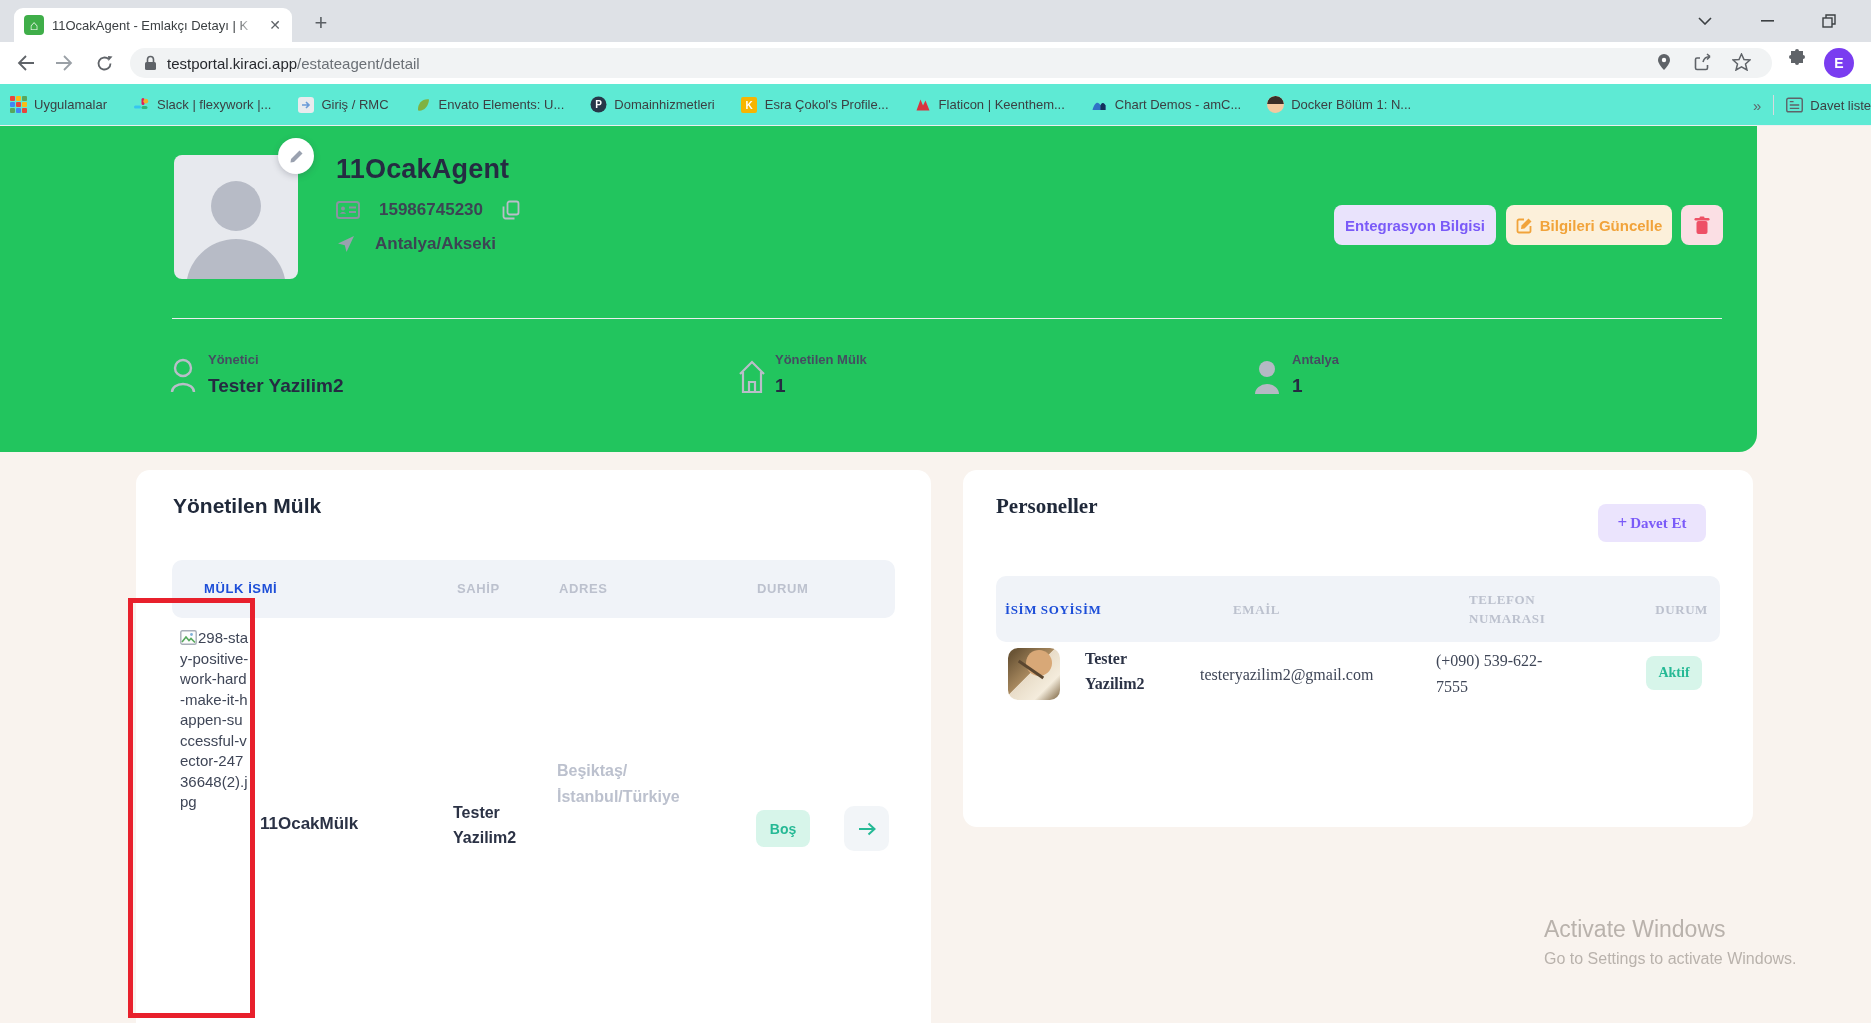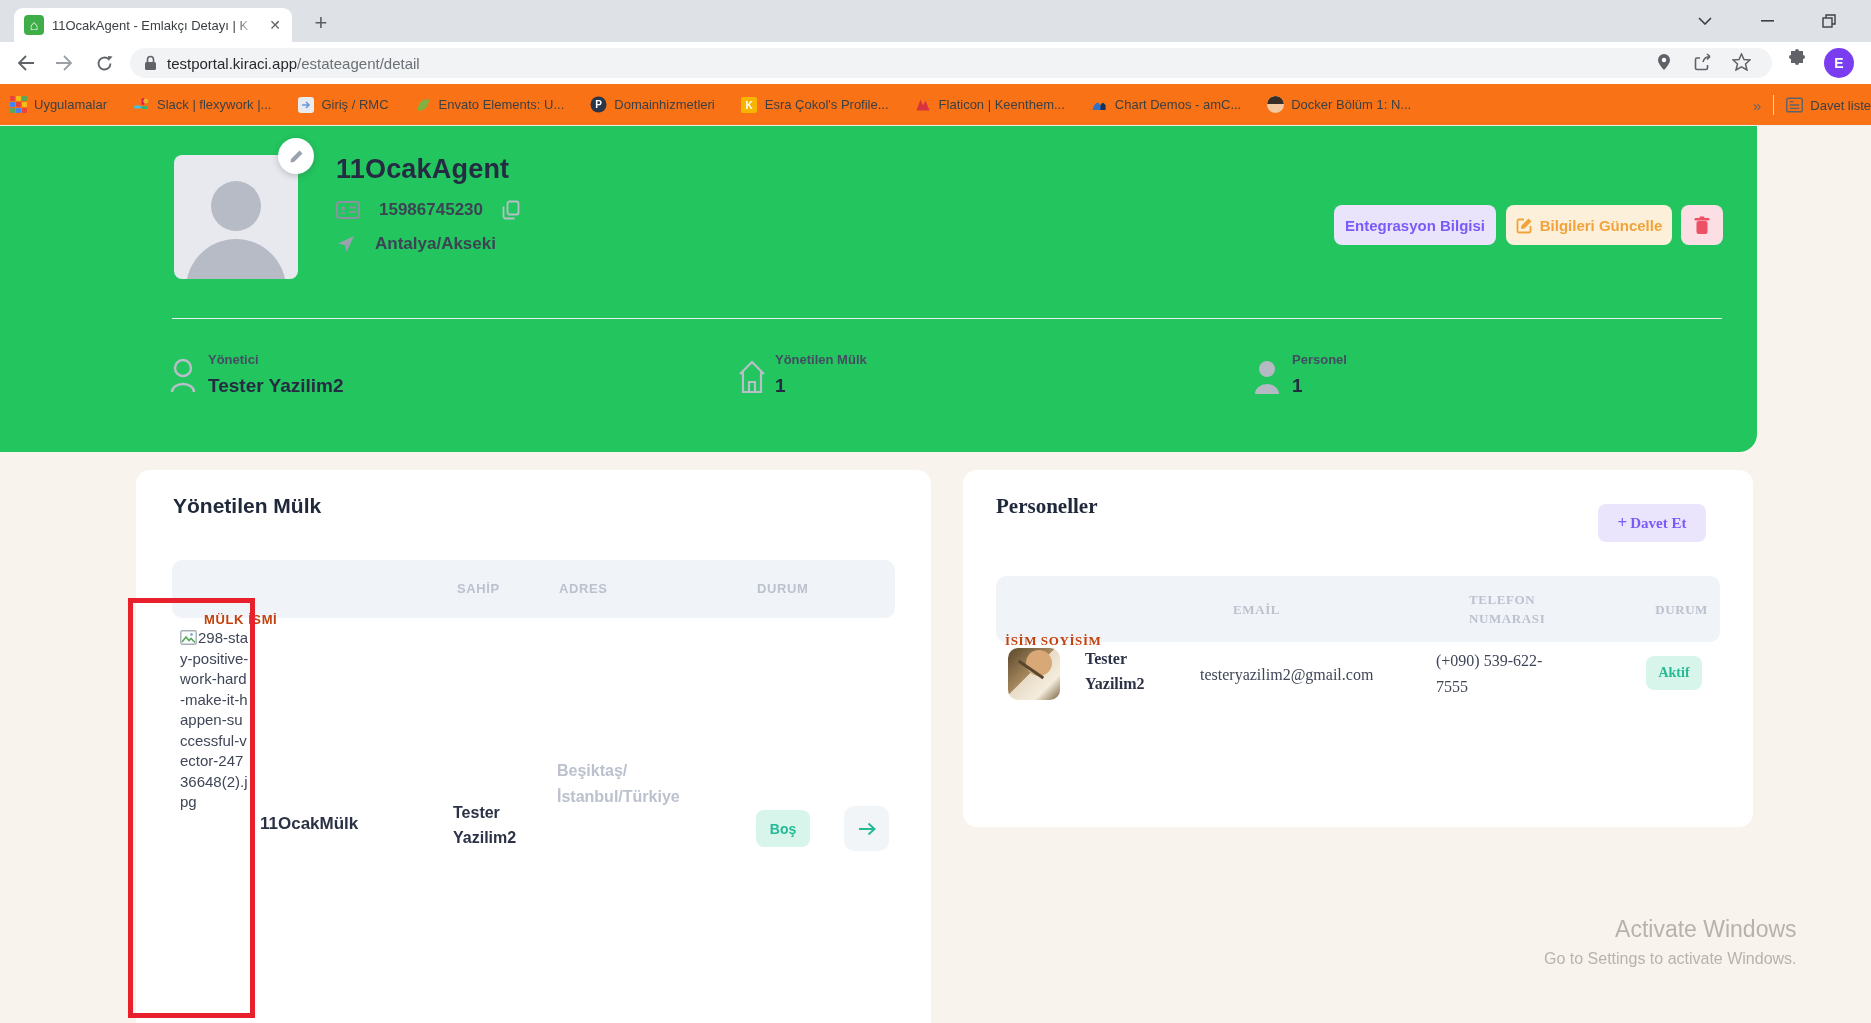--- a/index.html
+++ b/index.html
@@ -15,21 +15,21 @@
   .newtab { position:absolute; left:306px; top:9px; width:30px; height:30px; color:#5a5f64; font-size:22px; line-height:28px; text-align:center; }
   .winctl { position:absolute; top:0; height:42px; display:flex; align-items:center; justify-content:center; color:#3c4043; }
   .toolbar { position:absolute; left:0; top:42px; width:1871px; height:42px; background:#fff; }
   .navbtn { position:absolute; top:7px; width:28px; height:28px; display:flex; align-items:center; justify-content:center; }
   .omnibox { position:absolute; left:130px; top:6px; width:1642px; height:30px; background:#f1f3f4; border-radius:15px; display:flex; align-items:center; padding-left:14px; }
   .url { font-size:15px; margin-left:10px; color:#6b7076; }
   .url b { color:#27292e; font-weight:normal; }
   .omni-ic { position:absolute; top:5px; width:20px; height:20px; }
   .toolbar-right { position:absolute; top:6px; }
   .avatar-e { position:absolute; left:1824px; top:6px; width:30px; height:30px; border-radius:50%; background:#7a3df0; color:#fff; font-size:14px; font-weight:bold; text-align:center; line-height:30px; }
-  .bookmarks { position:absolute; left:0; top:84px; width:1871px; height:42px; background:#f97316; display:flex; align-items:center; padding-left:10px; border-bottom:1px solid #eceef0; }
+  .bookmarks { position:absolute; left:0; top:84px; width:1871px; height:42px; background:#5eead4; display:flex; align-items:center; padding-left:10px; border-bottom:1px solid #eceef0; }
   .bm { display:flex; align-items:center; margin-right:26px; white-space:nowrap; }
   .bm-label { font-size:13px; color:#3c4043; margin-left:7px; }
   .bm-ic { width:17px; height:17px; display:inline-flex; align-items:center; justify-content:center; }
   .grid9 { display:grid; grid-template-columns:repeat(3,5px); grid-gap:1px; }
   .grid9 i { width:5px; height:5px; border-radius:1px; display:block; }
   .bm-right { position:absolute; right:0; top:84px; height:42px; display:flex; align-items:center; }
   .chips { color:#5f6368; font-size:15px; }
   .vsep { width:1px; height:20px; background:#d8dade; margin:0 12px; }
   .face { width:17px; height:17px; border-radius:50%; background:#f3c9a0; position:relative; overflow:hidden; }
   .face:before { content:""; position:absolute; left:0; top:0; width:17px; height:8px; background:#3a2e28; border-radius:8px 8px 0 0; }
@@ -51,37 +51,37 @@
   .divider { position:absolute; left:172px; top:192px; width:1550px; height:1px; background:#ecedf1; }
   .stat { position:absolute; top:226px; display:flex; }
   .stat .ic { width:38px; margin-top:4px; }
   .stat .lbl { font-size:13px; font-weight:bold; color:#454c61; }
   .stat .val { font-size:19px; font-weight:bold; color:#252b42; margin-top:8px; }
 
   .card { position:absolute; background:#fff; border-radius:14px; }
   .card-title { position:absolute; font-size:21px; font-weight:bold; color:#20293a; }
   .thead { position:absolute; background:#f0f3f8; border-radius:10px; }
   .th { position:absolute; font-size:13px; font-weight:bold; letter-spacing:.6px; color:#bcc1ce; }
-  .th.dark { color:#c2410c;margin-top:31px; }
+  .th.dark { color:#1d4ed8; }
   .badge { position:absolute; background:#d7f5ea; color:#25b995; font-size:14px; font-weight:bold; border-radius:8px; display:flex; align-items:center; justify-content:center; }
 
   .alt-text { position:absolute; left:44px; top:158px; width:70px; font-size:15px; line-height:1.37; color:#3f4657; word-break:break-all; }
   .alt-text svg { vertical-align:-2px; margin-right:1px; }
   .cell-bold { font-weight:bold; color:#2b3245; }
   .addr-gray { color:#bcc1ce; font-weight:bold; }
   .arrow-btn { position:absolute; left:708px; top:336px; width:45px; height:45px; border-radius:10px; background:#f2f5f8; display:flex; align-items:center; justify-content:center; }
 
   .invite-btn { position:absolute; left:635px; top:34px; width:108px; height:38px; background:#ebe4fd; color:#7a5af8; border-radius:8px; font-size:15px; font-weight:bold; display:flex; align-items:center; justify-content:center; }
   .staff-avatar { position:absolute; left:45px; top:178px; width:52px; height:52px; border-radius:10px; background:linear-gradient(135deg,#6b5536 10%,#a8895f 45%,#e8dcc8 46%,#f4ecdc 75%,#7a623f 100%); overflow:hidden; }
   .staff-avatar:before { content:""; position:absolute; left:18px; top:2px; width:26px; height:26px; border-radius:50%; background:#d8a877; transform:rotate(25deg); }
   .staff-avatar:after { content:""; position:absolute; left:8px; top:20px; width:30px; height:3px; background:#5a4630; transform:rotate(35deg); }
 
   .red-annot { position:absolute; left:128px; top:472px; width:127px; height:420px; border:5px solid #e8202c; z-index:30; }
   .watermark { position:absolute; left:1544px; top:790px; color:#b9b2ac; }
-  .watermark .l1 { font-size:23px;text-align:right; }
+  .watermark .l1 { font-size:23px; }
   .watermark .l2 { font-size:16px; margin-top:7px; }
 </style>
 </head>
 <body>
 
 <div class="tabstrip">
   <div class="tab">
     <div class="favicon">⌂</div>
     <div class="tab-title">11OcakAgent - Emlakçı Detayı | K</div>
     <div class="tab-fade"></div>
@@ -321,21 +321,21 @@
           <div class="lbl">Yönetilen Mülk</div>
           <div class="val">1</div>
         </div>
     </div>
     <div class="stat" style="left:1254px;">
       <span class="ic"><svg width="30" height="42" viewBox="0 0 30 42">
             <circle cx="13" cy="13" r="8" fill="#b5b9c4"></circle>
             <path d="M1 38 a12 10 0 0 1 24 0 Z" fill="#b5b9c4"></path>
           </svg></span>
       <div>
-          <div class="lbl">Personel</div>
+          <div class="lbl">Antalya</div>
           <div class="val">1</div>
         </div>
     </div>
   </div>
 
   <div class="card" style="left:136px; top:344px; width:795px; height:580px;">
     <div class="card-title" style="left:37px; top:24px;">Yönetilen Mülk</div>
     <div class="thead" style="left:36px; top:90px; width:723px; height:58px;">
       <span class="th dark" style="left:32px; top:21px;">MÜLK İSMİ</span>
       <span class="th" style="left:285px; top:21px;">SAHİP</span>

